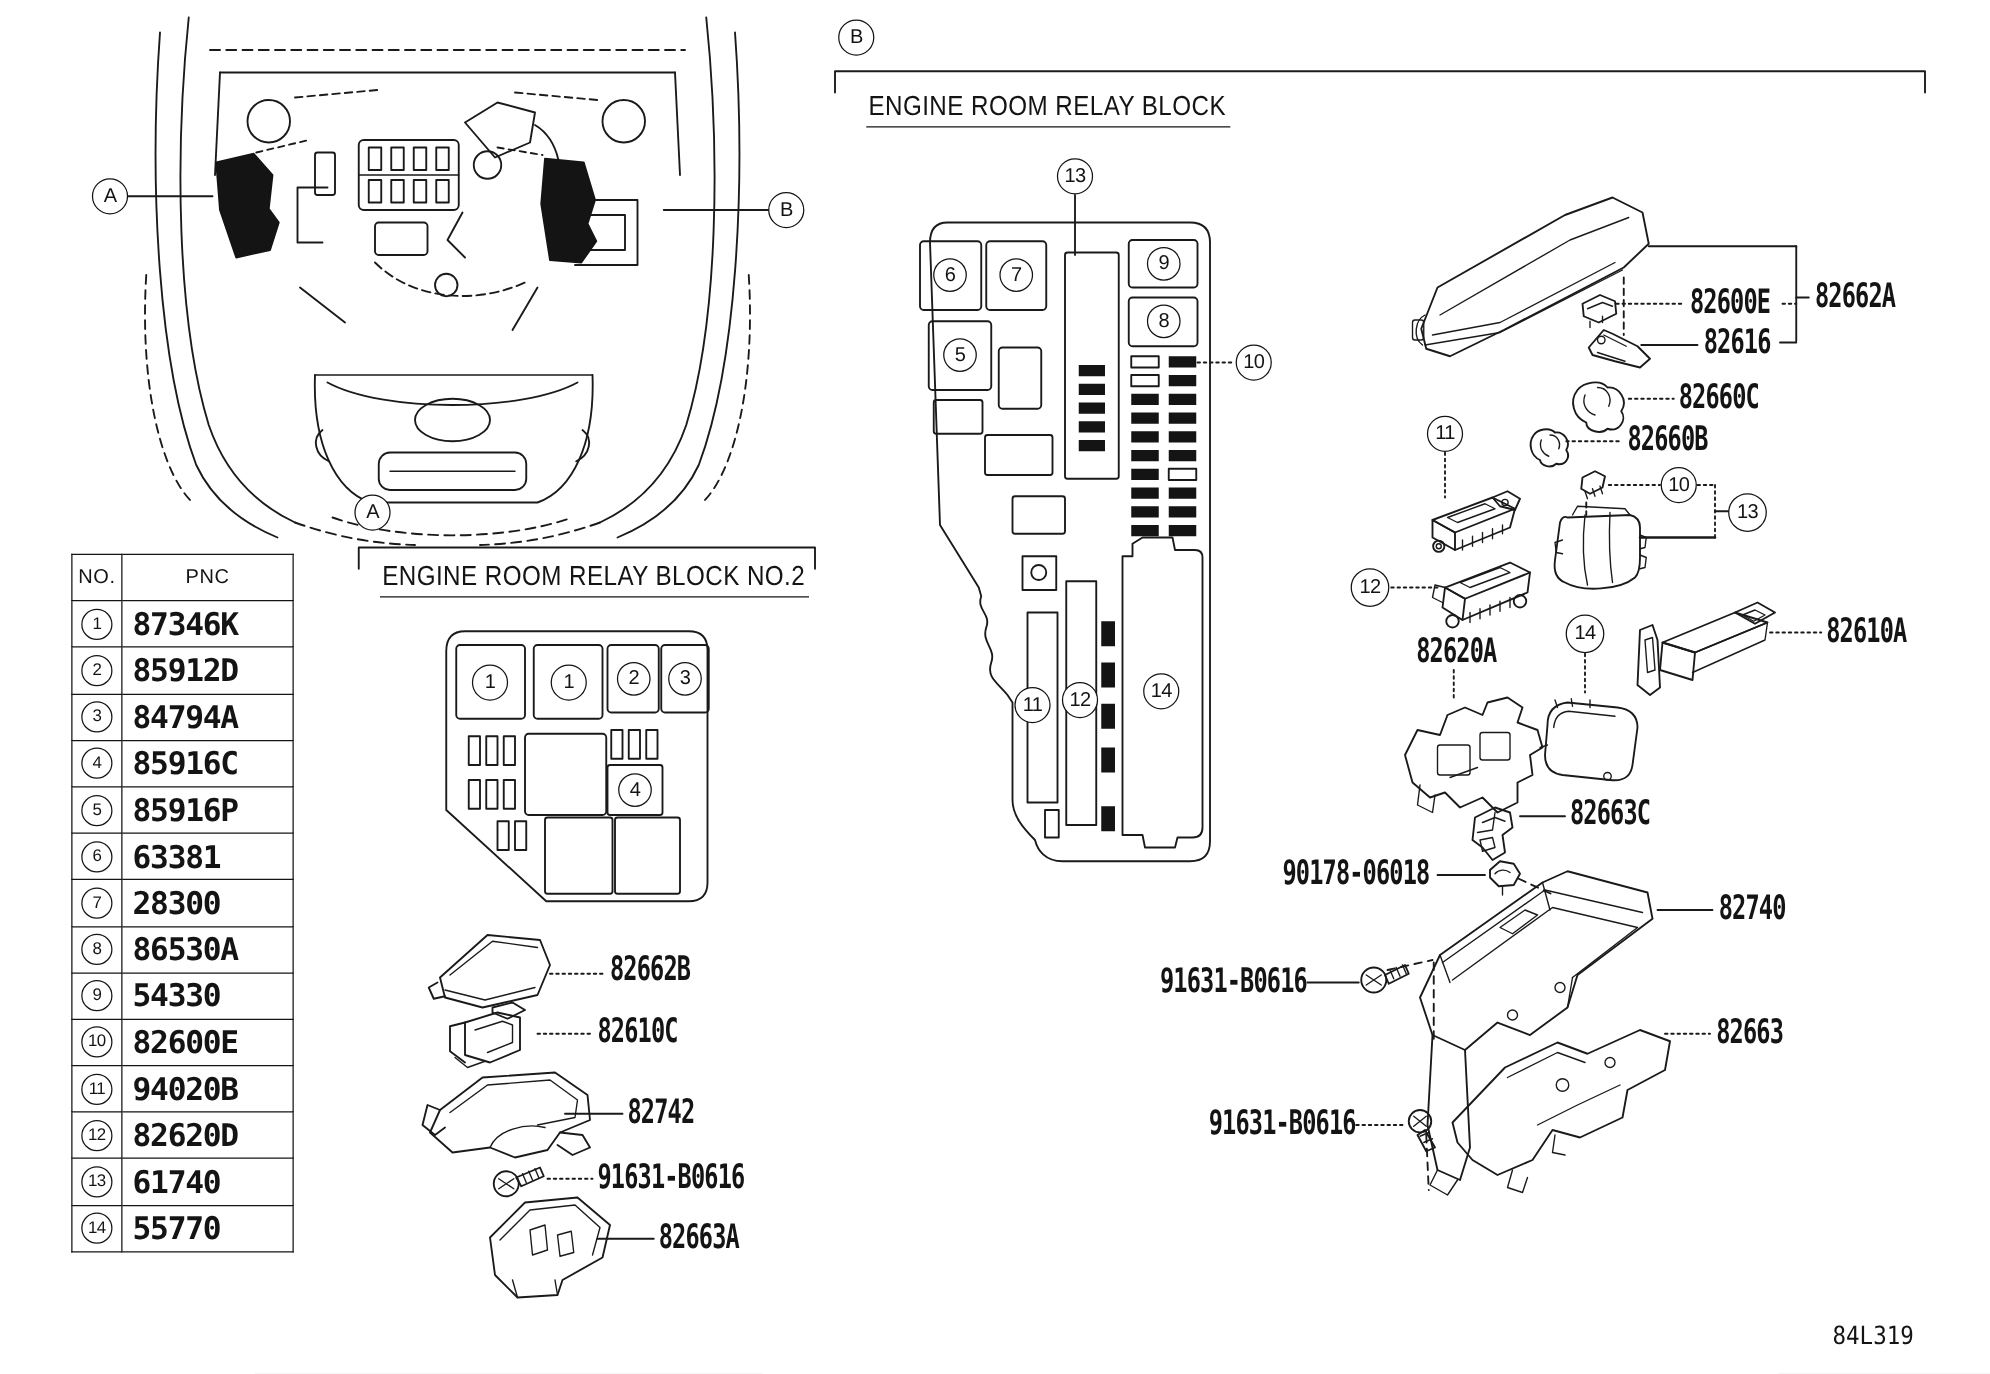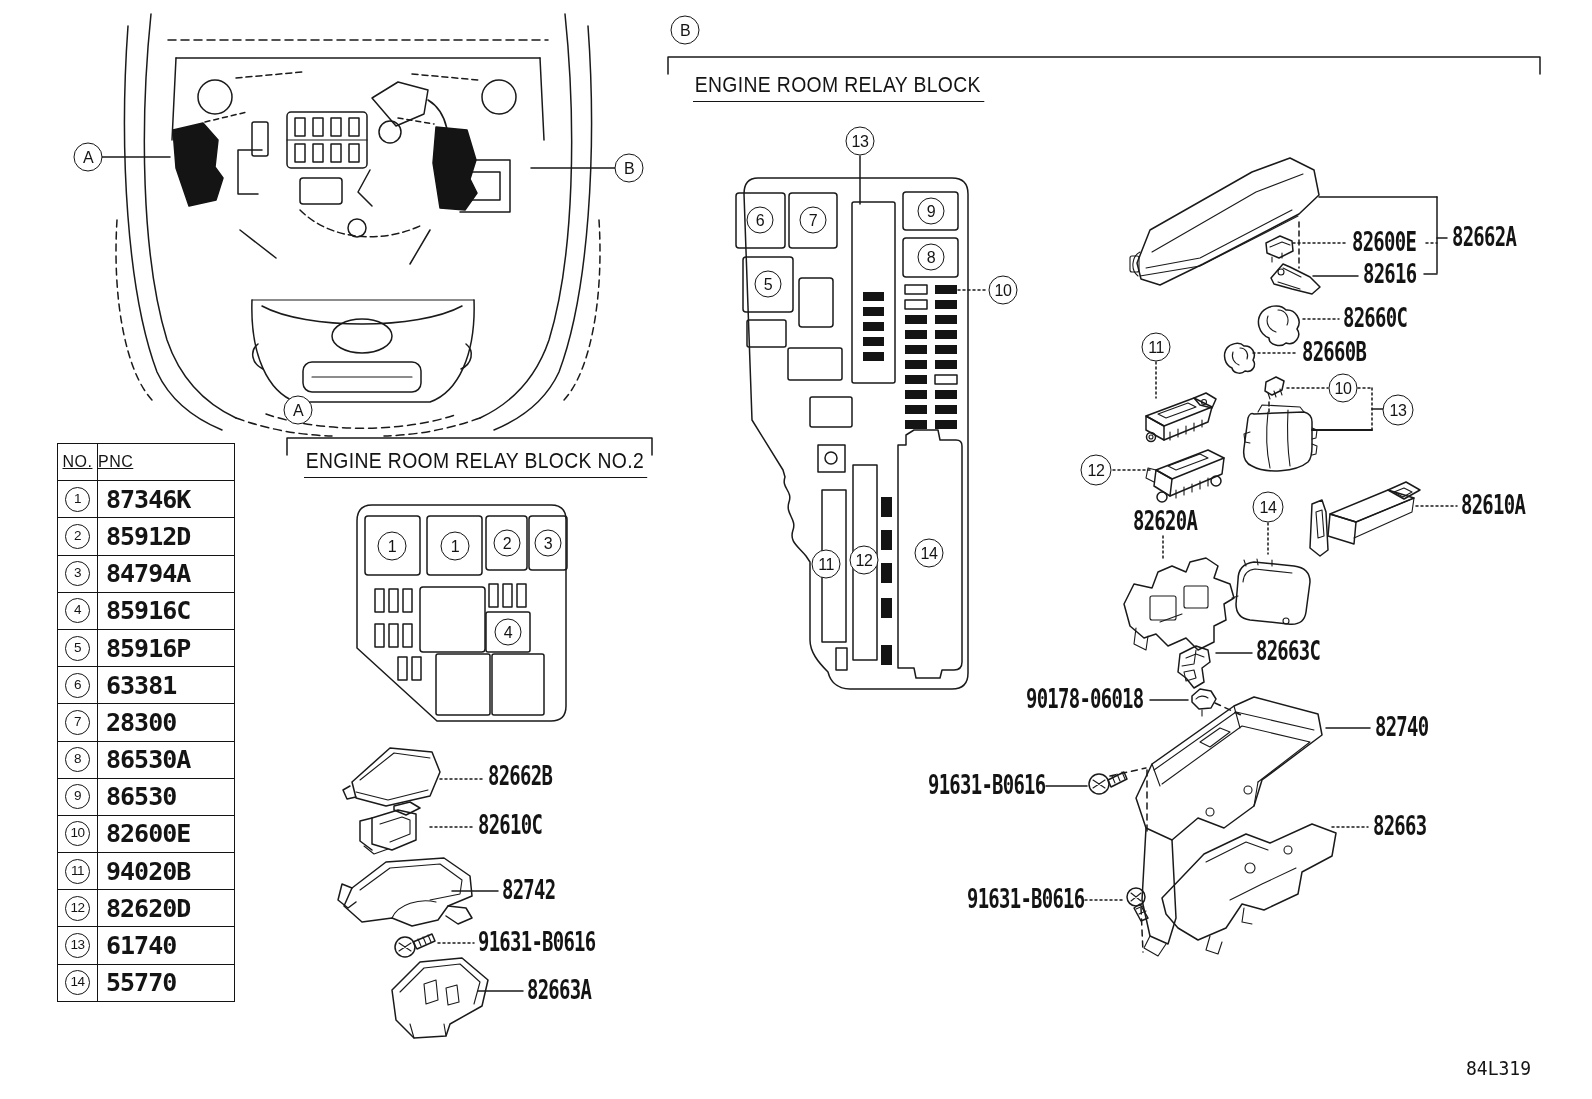--- a/index.html
+++ b/index.html
@@ -20,21 +20,21 @@
       white-space:nowrap;transform:translateY(-54%) scaleX(.70);transform-origin:left center;z-index:4;}
   .sec-title{position:absolute;font:22px "Liberation Sans",sans-serif;letter-spacing:.4px;
       white-space:nowrap;border-bottom:1.8px solid #141414;padding:0 4px 3px 2px;
       transform:scaleX(.88);transform-origin:left top;z-index:4;}
   .code{position:absolute;font:20px "DejaVu Sans Mono",monospace;letter-spacing:0;
       transform:scaleX(.9);transform-origin:left center;z-index:4;}
   table.pnc{position:absolute;left:57px;top:443px;width:178px;border-collapse:collapse;z-index:4;background:#fff;}
   table.pnc td{border:1.7px solid #141414;height:36.2px;padding:0;}
   table.pnc td.c1{width:39px;text-align:center;}
   table.pnc td.c2{padding-left:8px;font:bold 25px "DejaVu Sans Mono",monospace;letter-spacing:-1px;}
-  table.pnc td.hd{font:16px "Liberation Sans",sans-serif;text-align:center;letter-spacing:.5px;text-decoration:underline;}
+  table.pnc td.hd{font:16px "Liberation Sans",sans-serif;text-align:center;letter-spacing:.5px;}
   .tco{display:inline-block;box-sizing:border-box;width:25px;height:25px;border:1.6px solid #141414;
       border-radius:50%;font:13.5px/22px "Liberation Sans",sans-serif;text-align:center;letter-spacing:-.5px;}
 </style>
 </head>
 <body>
 
 <div class="canvas">
 
 <svg class="art" width="1592" height="1099" viewBox="0 0 1592 1099">
 
@@ -380,21 +380,21 @@
   </g>
 </svg>
 
   <div class="co" style="left:88px;top:157px">A</div>
   <div class="co" style="left:629px;top:168px">B</div>
 
   <table class="pnc">
     <tbody>
         <tr>
       <td class="c1 hd">NO.</td>
-      <td class="c2 hd" style="text-align:left;padding-left:0">PNC</td>
+      <td class="c2 hd" style="text-align:center;padding-left:0">PNC</td>
     </tr>
     <tr>
           <td class="c1"><span class="tco">1</span></td>
           <td class="c2">87346K</td>
         </tr>
     <tr>
           <td class="c1"><span class="tco">2</span></td>
           <td class="c2">85912D</td>
         </tr>
     <tr>
@@ -416,21 +416,21 @@
     <tr>
           <td class="c1"><span class="tco">7</span></td>
           <td class="c2">28300</td>
         </tr>
     <tr>
           <td class="c1"><span class="tco">8</span></td>
           <td class="c2">86530A</td>
         </tr>
     <tr>
           <td class="c1"><span class="tco">9</span></td>
-          <td class="c2">86530</td>
+          <td class="c2">54330</td>
         </tr>
     <tr>
           <td class="c1"><span class="tco">10</span></td>
           <td class="c2">82600E</td>
         </tr>
     <tr>
           <td class="c1"><span class="tco">11</span></td>
           <td class="c2">94020B</td>
         </tr>
     <tr>

